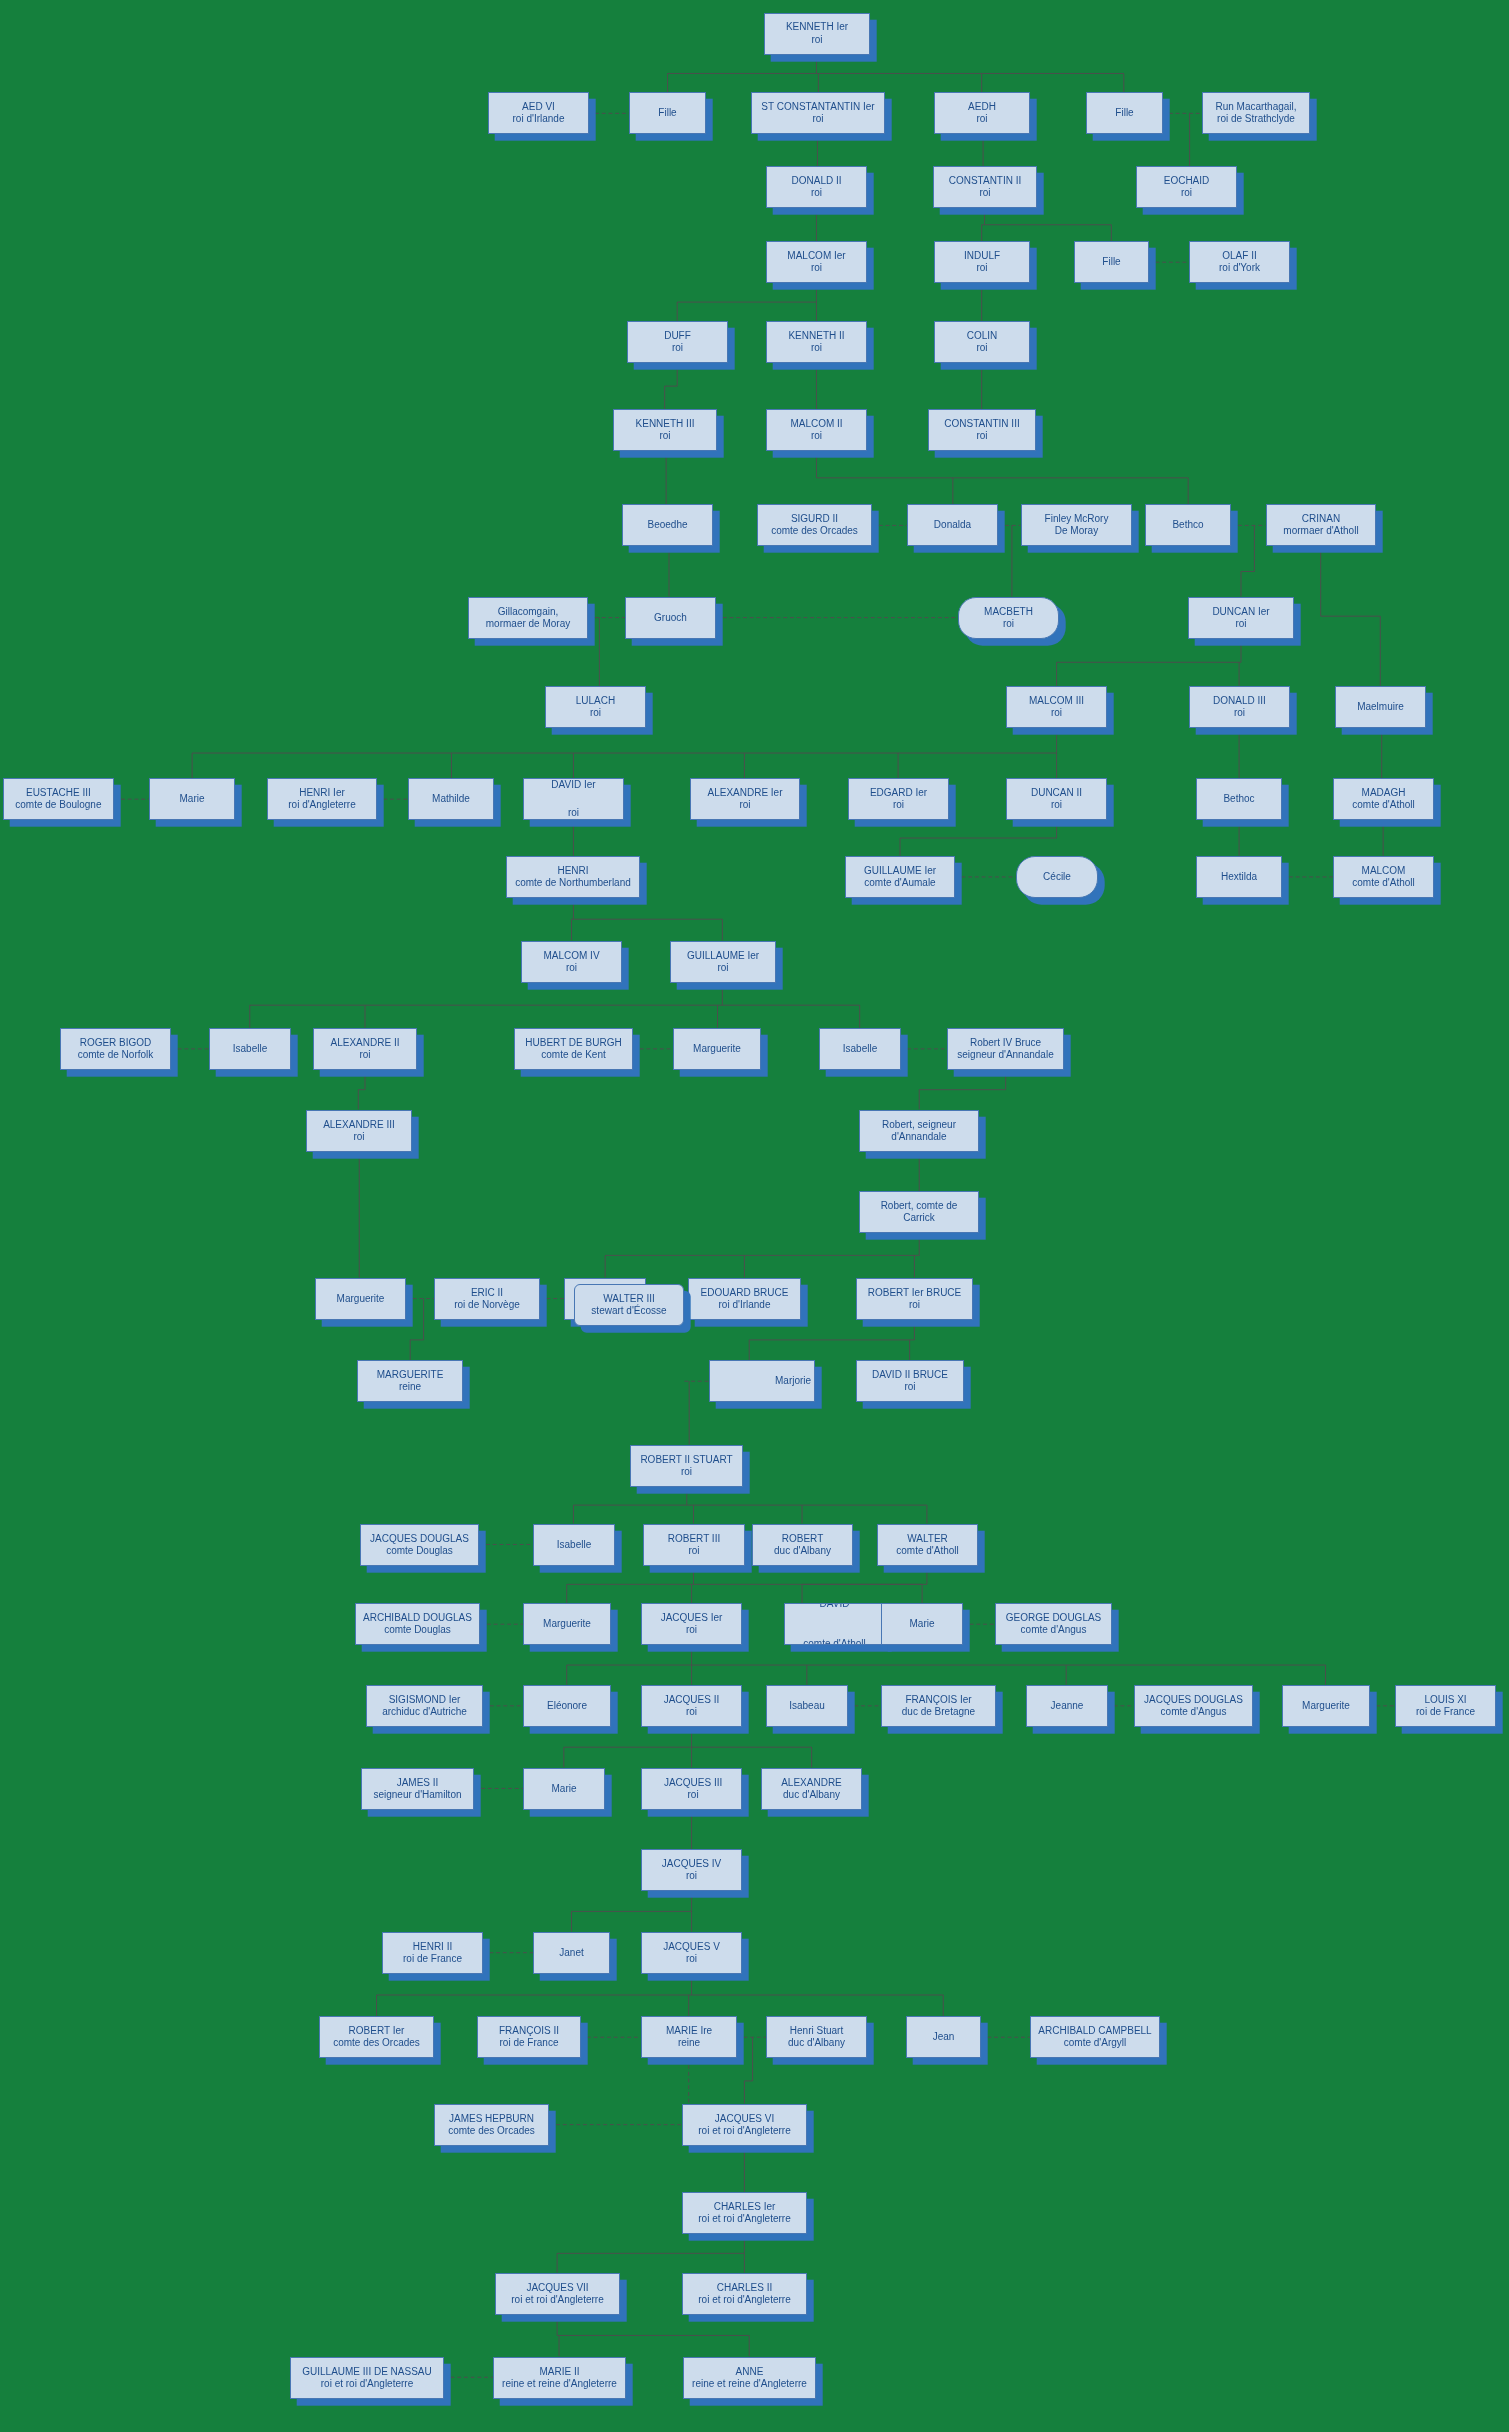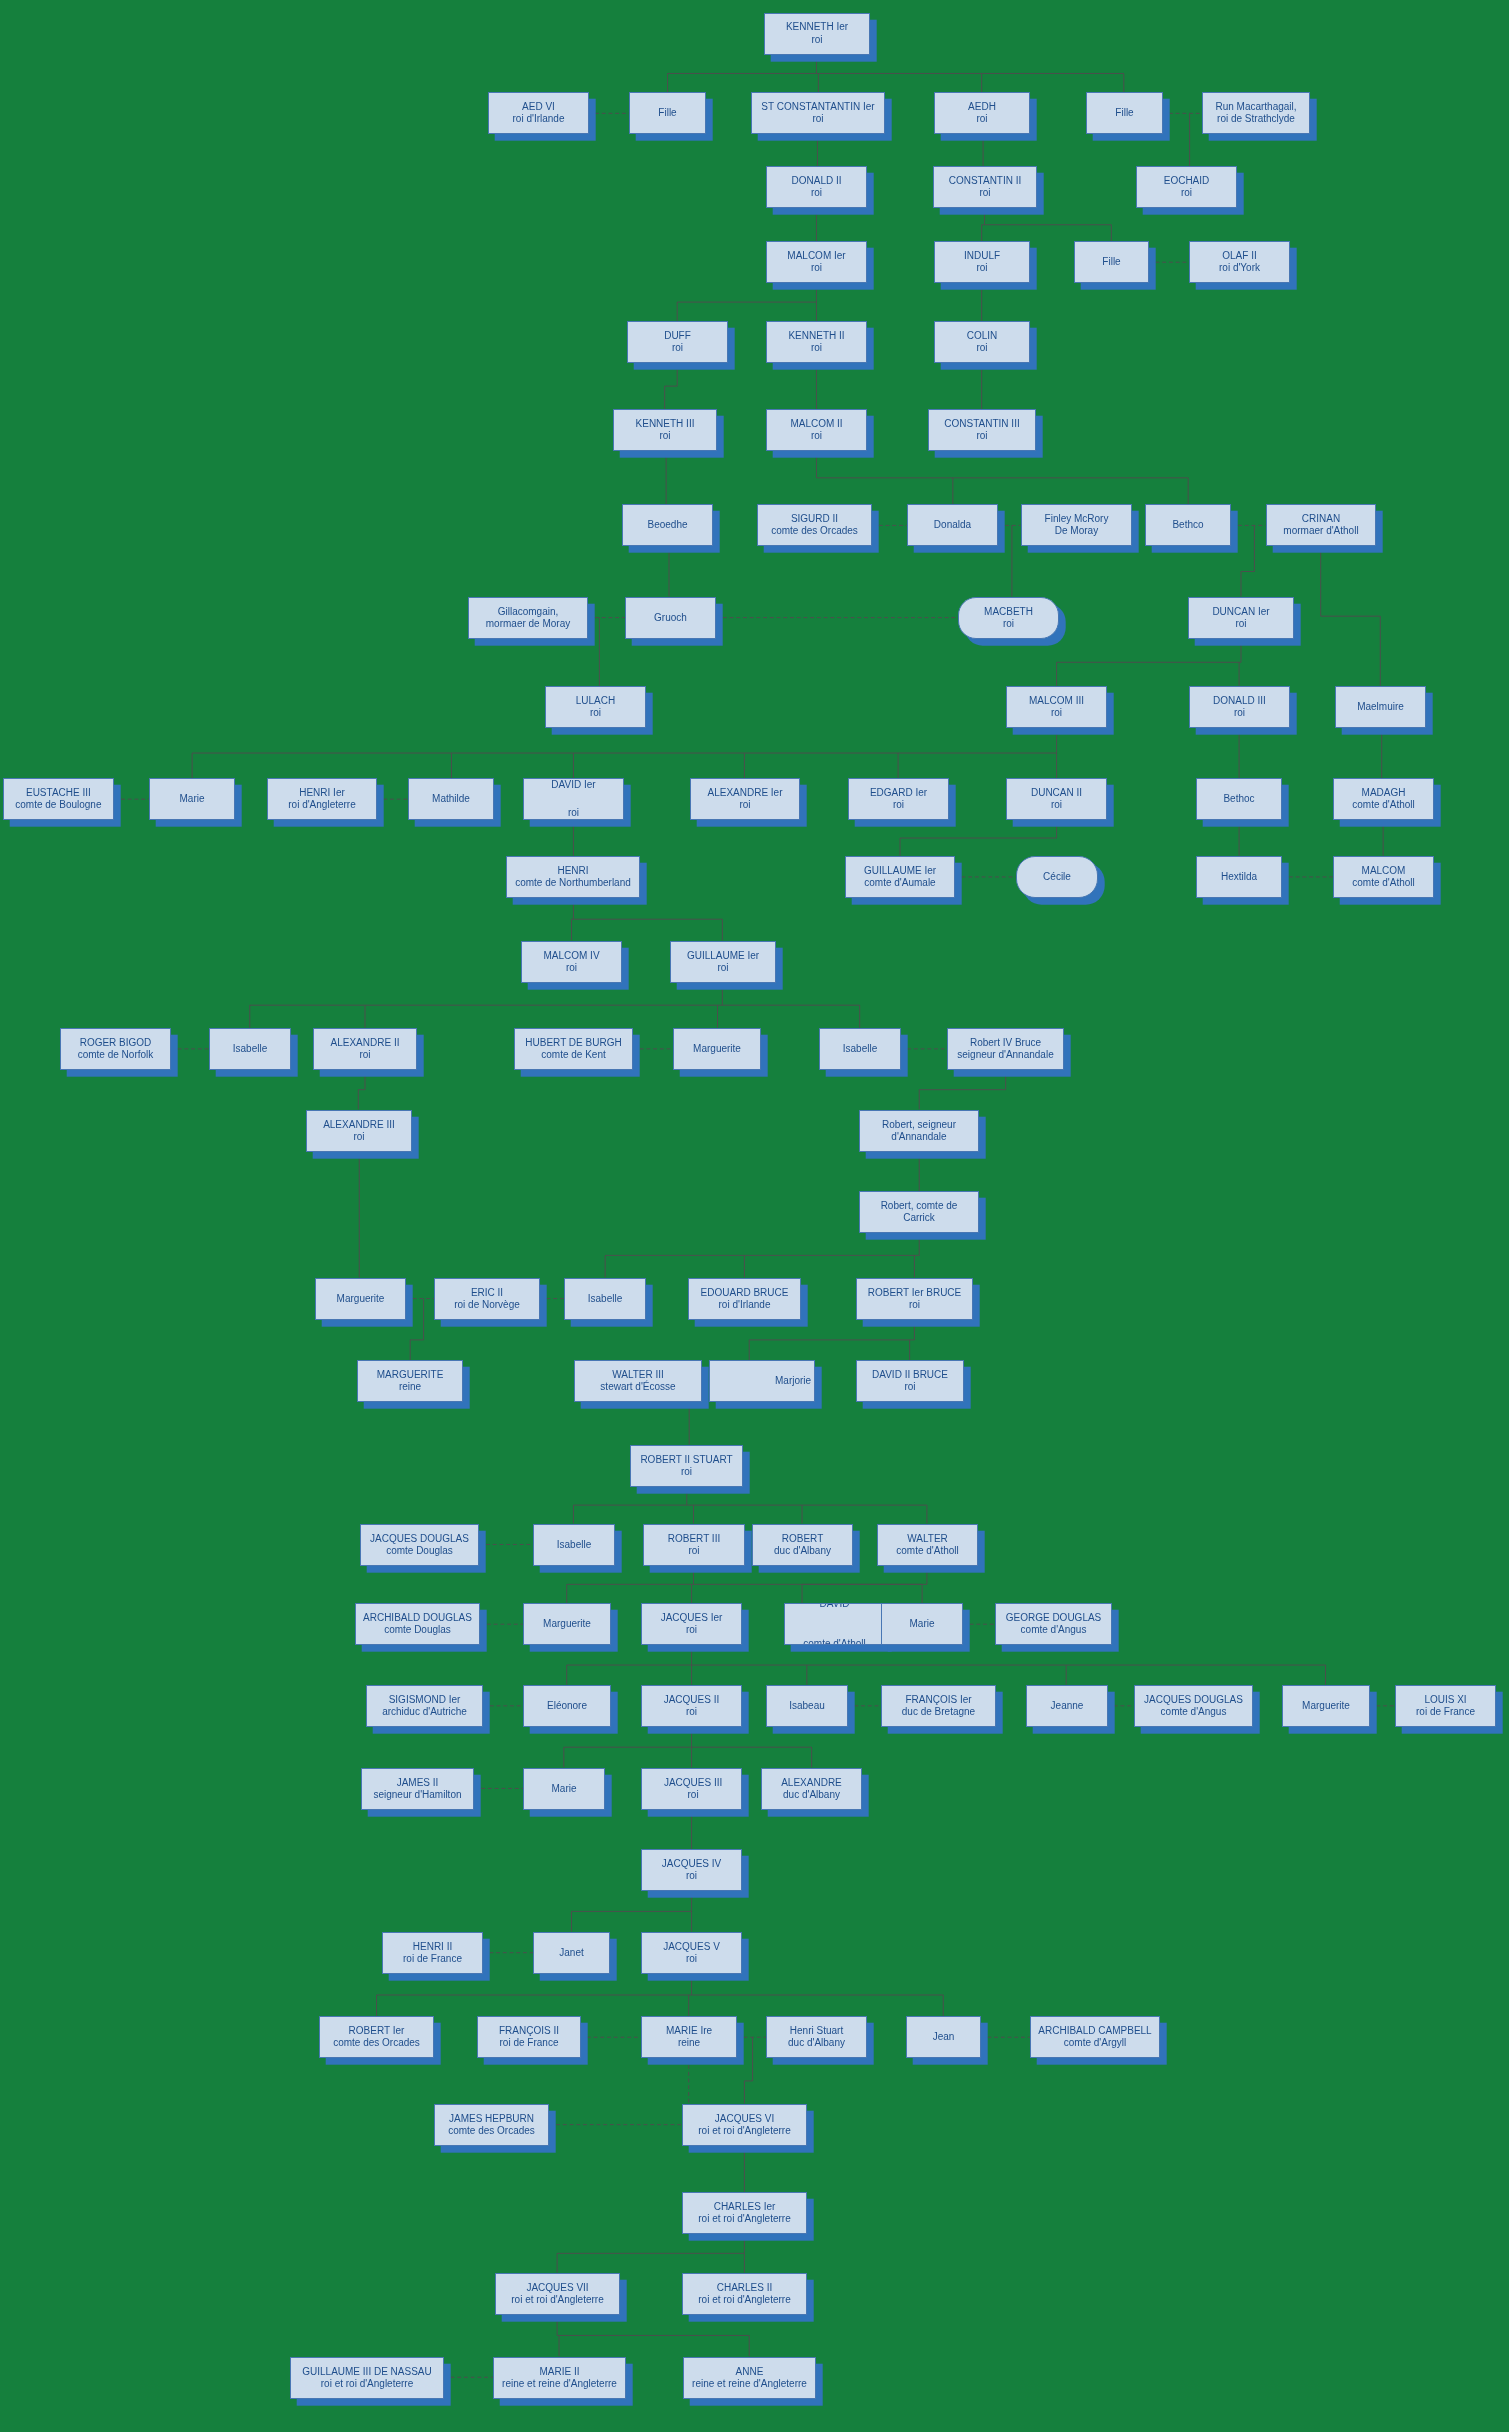--- a/index.html
+++ b/index.html
@@ -427,21 +427,21 @@
       <div class="nl2">roi d'Irlande</div>
     </div>
     <div class="node" style="left: 856px; top: 1278px; width: 117px; height: 42px;">
       <div class="nl1">ROBERT Ier BRUCE</div>
       <div class="nl2">roi</div>
     </div>
     <div class="node" style="left: 357px; top: 1360px; width: 106px; height: 42px;">
       <div class="nl1">MARGUERITE</div>
       <div class="nl2">reine</div>
     </div>
-    <div class="node" style="left: 574px; top: 1360px; width: 128px; height: 42px;">
+    <div class="node" style="left: 574px; top: 1284px; width: 110px; height: 42px; border-radius: 6px;">
       <div class="nl1">WALTER III</div>
       <div class="nl2">stewart d'Écosse</div>
     </div>
     <div class="node" style="left: 709px; top: 1360px; width: 106px; height: 42px; text-align: right;">
       <div class="nl1">Marjorie</div>
     </div>
     <div class="node" style="left: 856px; top: 1360px; width: 108px; height: 42px;">
       <div class="nl1">DAVID II BRUCE</div>
       <div class="nl2">roi</div>
     </div>

